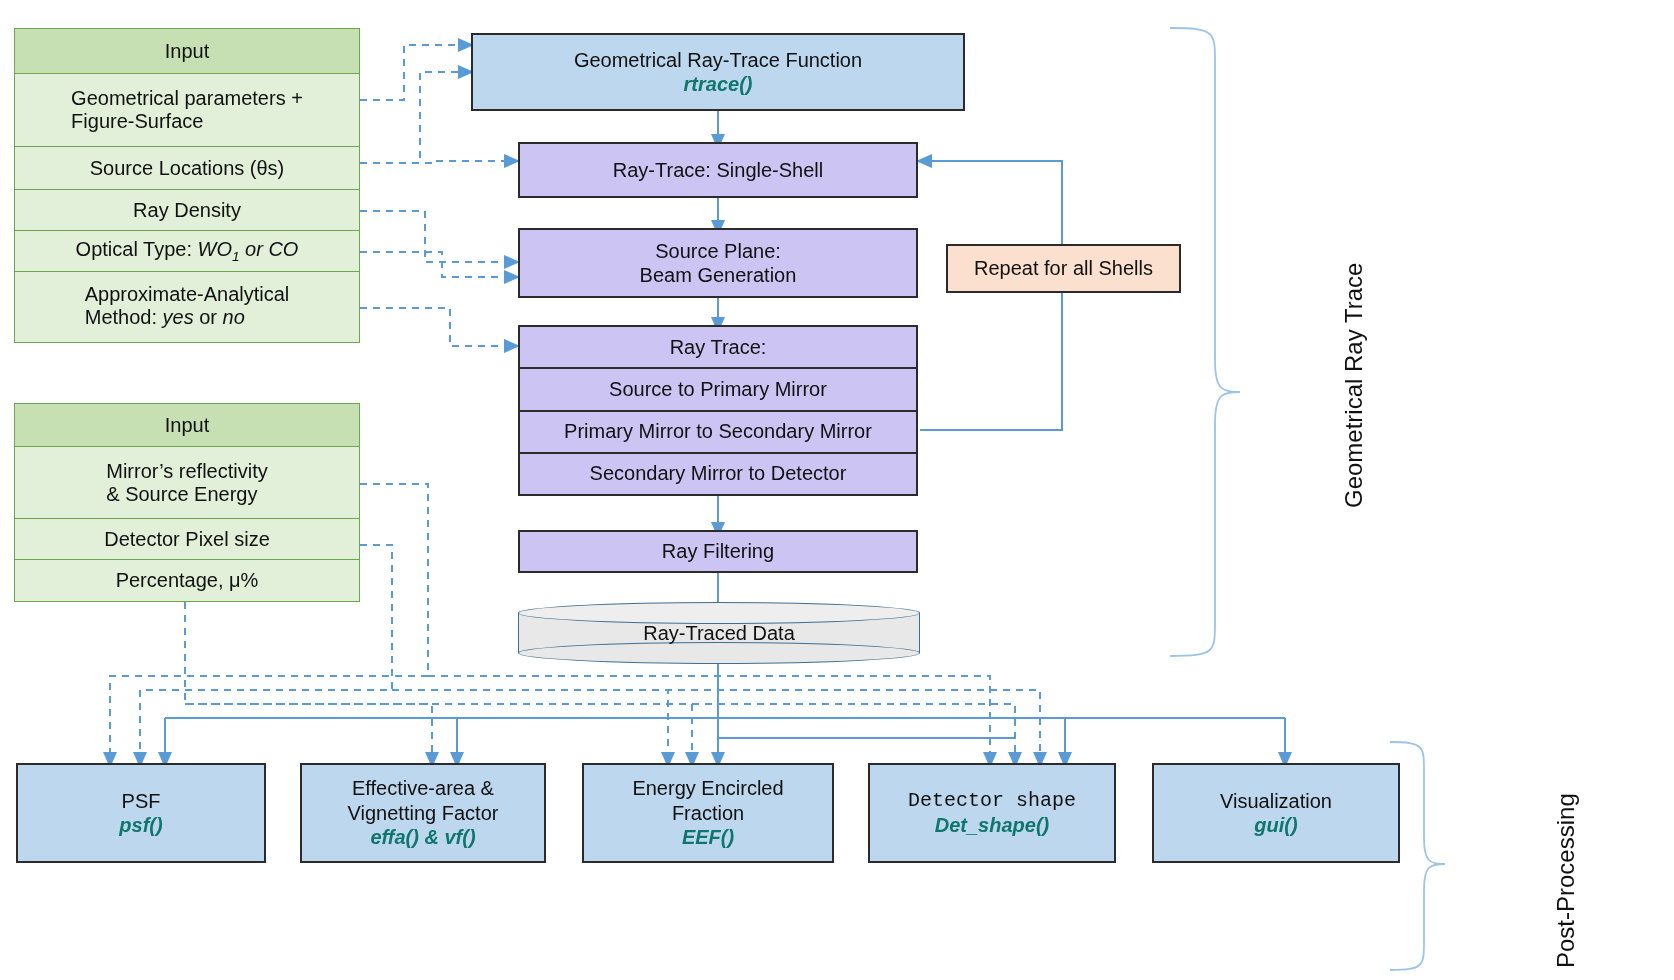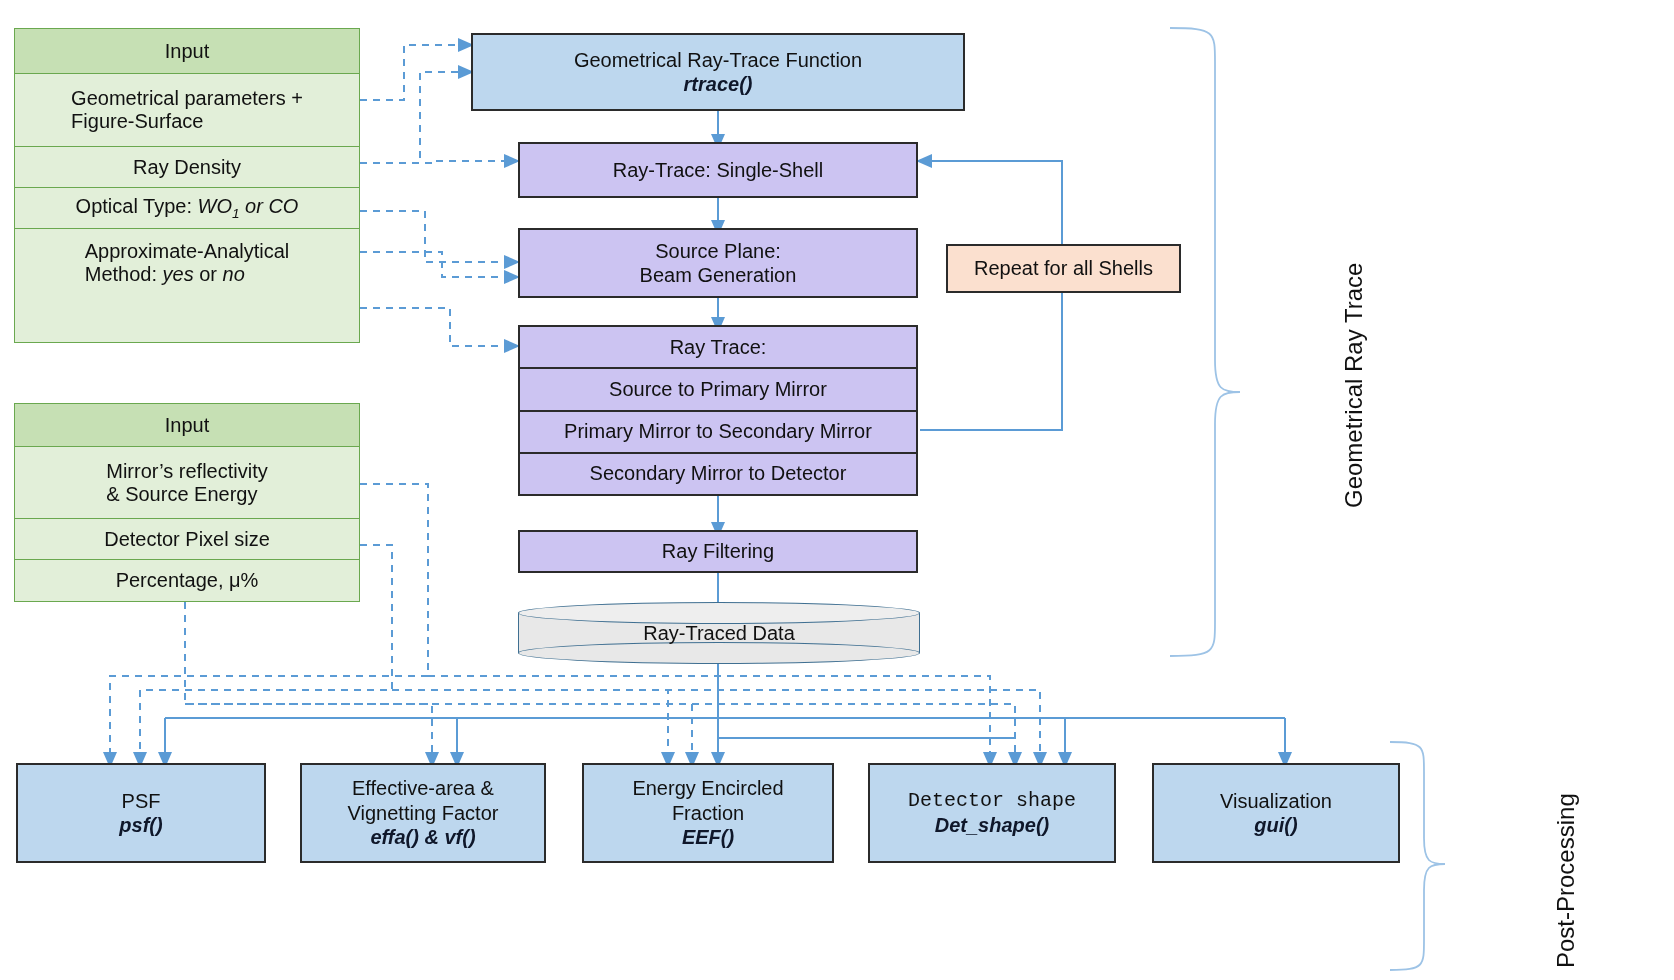--- a/index.html
+++ b/index.html
@@ -84,21 +84,21 @@
   .stack-row{
     flex:1;
     display:flex;align-items:center;justify-content:center;
     font-size:20px;
     border-bottom:2.2px solid #2b2b2b;
     box-sizing:border-box;
   }
   .stack-row:last-child{border-bottom:none;}
 
   .fn{
-    color:#0f172a;
+    color:#0f766e;
     font-weight:bold;
     font-style:italic;
   }
   .it{font-style:italic;}
   .sub{font-size:0.68em;vertical-align:sub;font-style:italic;}
 
   
   .cyl{
     position:absolute;
     box-sizing:border-box;
@@ -208,20 +208,21 @@
 
       <path d="M1390,742 C1424,742 1424,746 1424,772 L1424,838 C1424,862 1430,864 1445,864
                C1430,864 1424,866 1424,890 L1424,940 C1424,966 1424,970 1390,970" stroke-width="1.8" stroke="#9dc3e6"></path>
     </g>
   </svg>
 
   <div class="green-table" style="left:14px; top:28px; width:346px; height:315px;">
     <div class="green-head" style="height:45px;">Input</div>
     <div class="green-row" style="height:73px;">Geometrical parameters +
 Figure-Surface</div>
+    <div class="green-row" style="height:43px;">Source Locations (θs)</div>
     <div class="green-row" style="height:41px;">Ray Density</div>
     <div class="green-row" style="height:41px;">
       <span>Optical Type:&nbsp;<span class="it">WO</span><span class="sub">1</span><span class="it">&nbsp;or CO</span></span>
     </div>
     <div class="green-row" style="height:68px;">
       <span>Approximate-Analytical<br>Method: <span class="it">yes</span> or <span class="it">no</span></span>
     </div>
   </div>
 
   <div class="green-table" style="left:14px; top:403px; width:346px; height:199px;">

